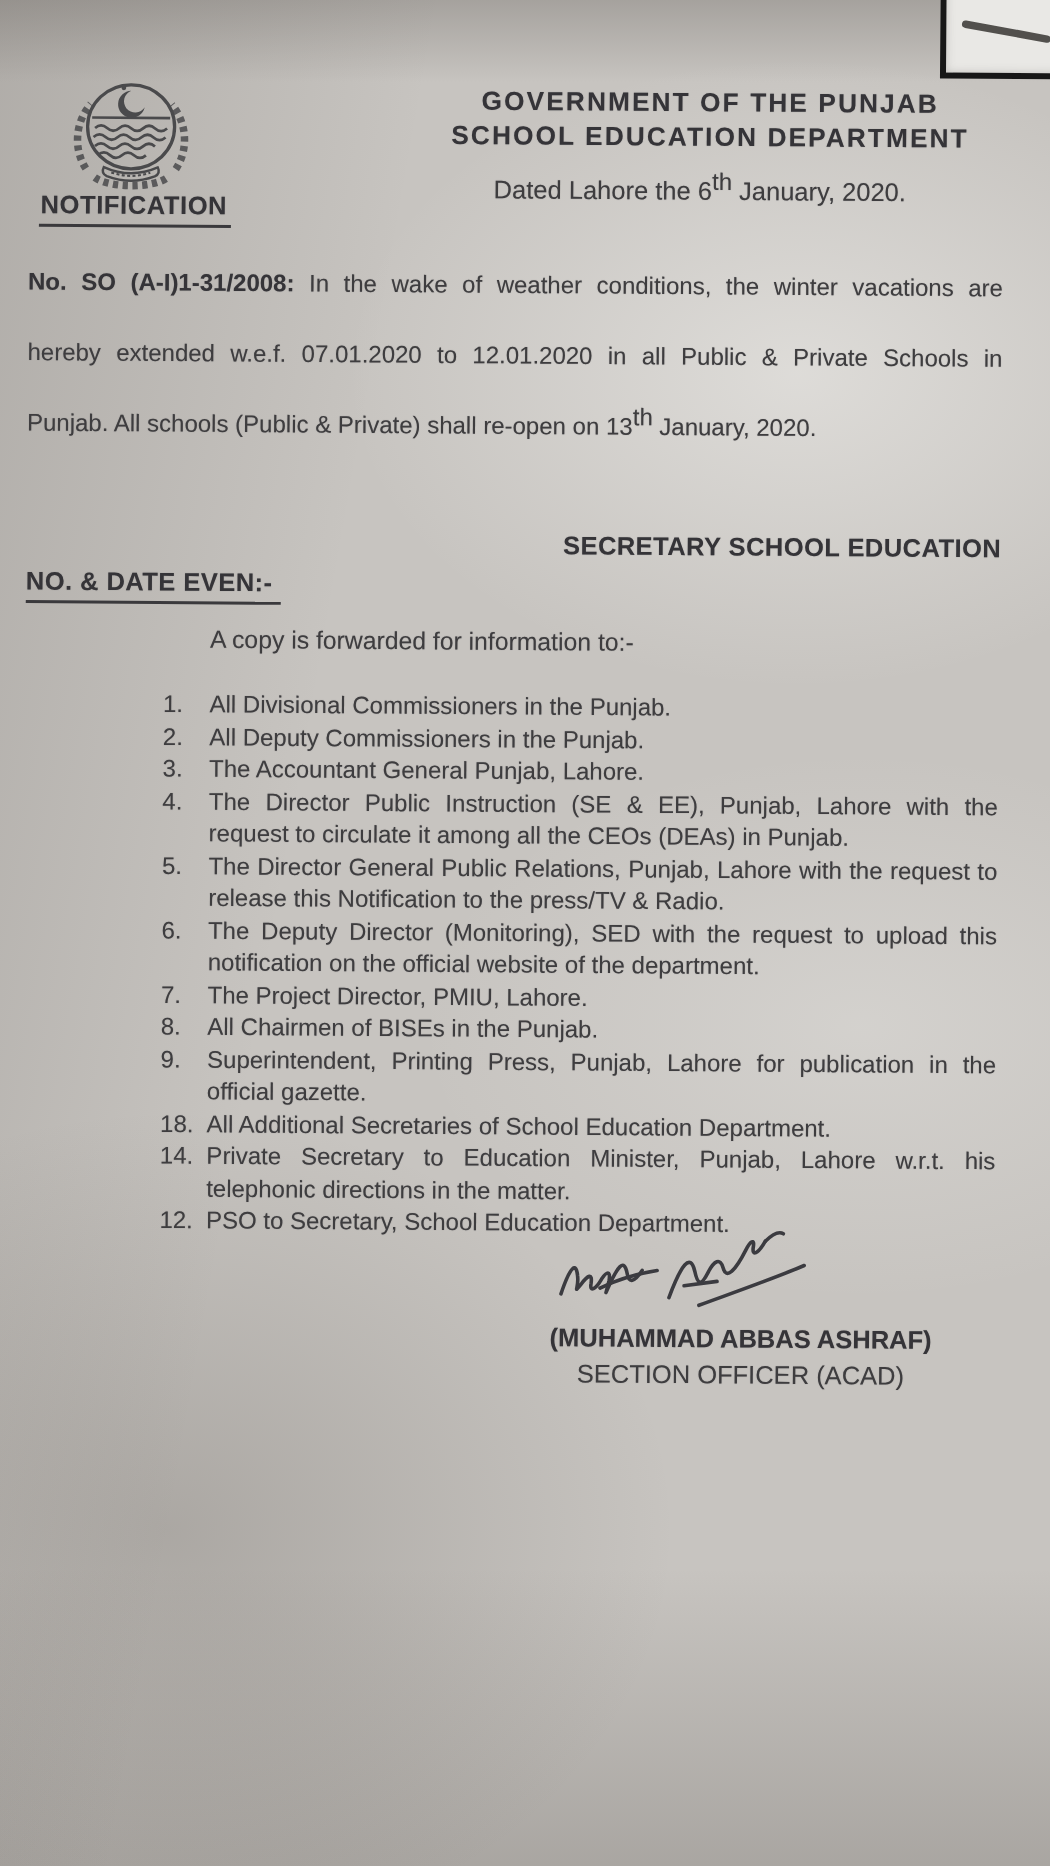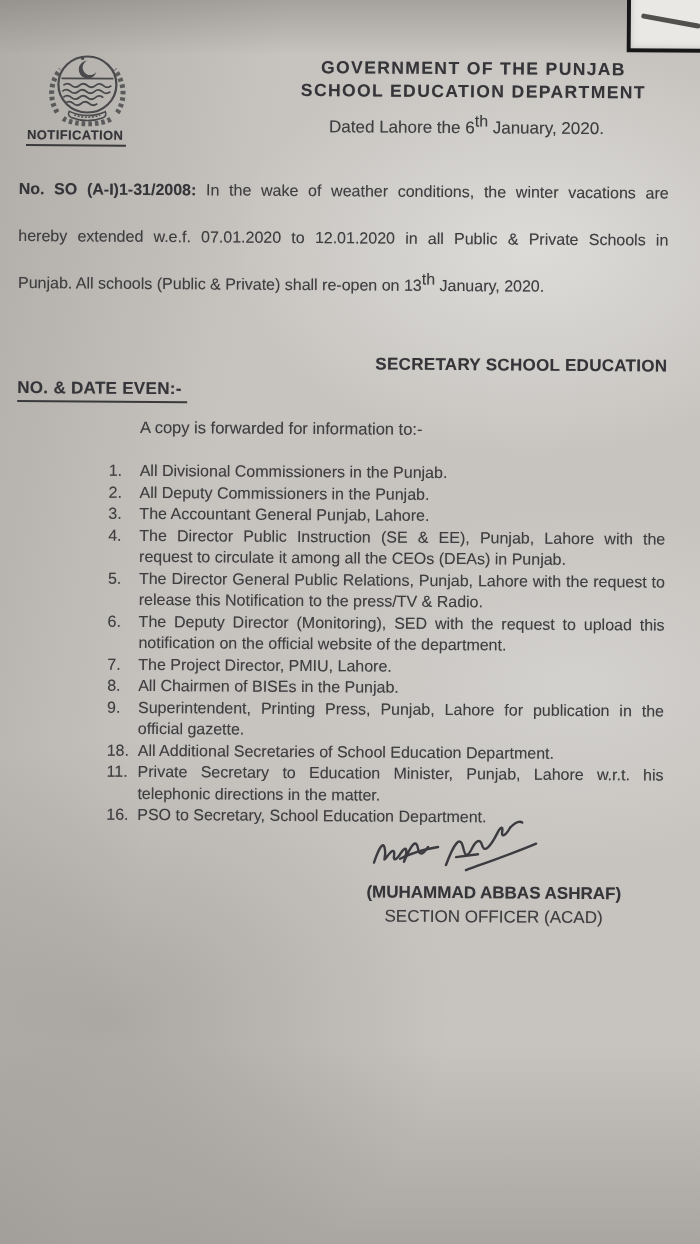--- a/index.html
+++ b/index.html
@@ -43,21 +43,21 @@
 
   
   .logo { left:42px; top:50px; width:92px; height:88px; }
   .dept-header {
     left:278px; top:56px; width:392px;
     text-align:center; font-size:17.5px; font-weight:bold;
     letter-spacing:1.4px; line-height:23px; color:#353438;
   }
   .date-line { left:330px; top:117px; font-size:17px; }
   .notification {
-    left:27px; top:129px; font-size:13px; font-weight:bold;
+    left:27px; top:129px; font-size:17px; font-weight:bold;
     color:#353438; letter-spacing:0.4px;
     border-bottom:2.5px solid #3a393c; padding:0 3px 2px 1px;
   }
 
   
   .body-par { left:20px; top:167px; width:650px; font-size:16px; }
   .body-par .ln { line-height:47px; white-space:normal; }
   .body-par .just { text-align:justify; text-align-last:justify; }
 
   .secretary {
@@ -172,25 +172,25 @@
       </div>
     <div class="row">
         <span class="num">9.</span>
         <span class="txt">Superintendent, Printing Press, Punjab, Lahore for publication in the official gazette.</span>
       </div>
     <div class="row">
         <span class="num">18.</span>
         <span class="txt">All Additional Secretaries of School Education Department.</span>
       </div>
     <div class="row">
-        <span class="num">11.</span>
+        <span class="num">14.</span>
         <span class="txt">Private Secretary to Education Minister, Punjab, Lahore w.r.t. his telephonic directions in the matter.</span>
       </div>
     <div class="row">
-        <span class="num">16.</span>
+        <span class="num">12.</span>
         <span class="txt">PSO to Secretary, School Education Department.</span>
       </div>
   </div>
 
   <svg class="abs sig" viewBox="0 0 220 66">
     <g fill="none" stroke="#3b3b40" stroke-width="2.4" stroke-linecap="round" stroke-linejoin="round">
       <path d="M14,48 C20,30 24,26 25,36 C26,44 22,48 27,42 C32,35 35,34 34,41 C33,47 37,45 41,38 C45,32 47,33 46,39 L44,47 C52,28 56,24 58,34 C59,41 63,40 68,32"></path>
       <path d="M40,44 C52,38 66,34 78,32"></path>
       <path d="M86,50 C94,28 100,20 103,32 C105,41 107,43 112,33 C116,25 120,23 122,30 C124,38 130,32 137,18 C140,12 143,10 142,16 C141,22 145,21 150,12"></path>
       <path d="M150,12 C155,7 159,5 162,7"></path>

